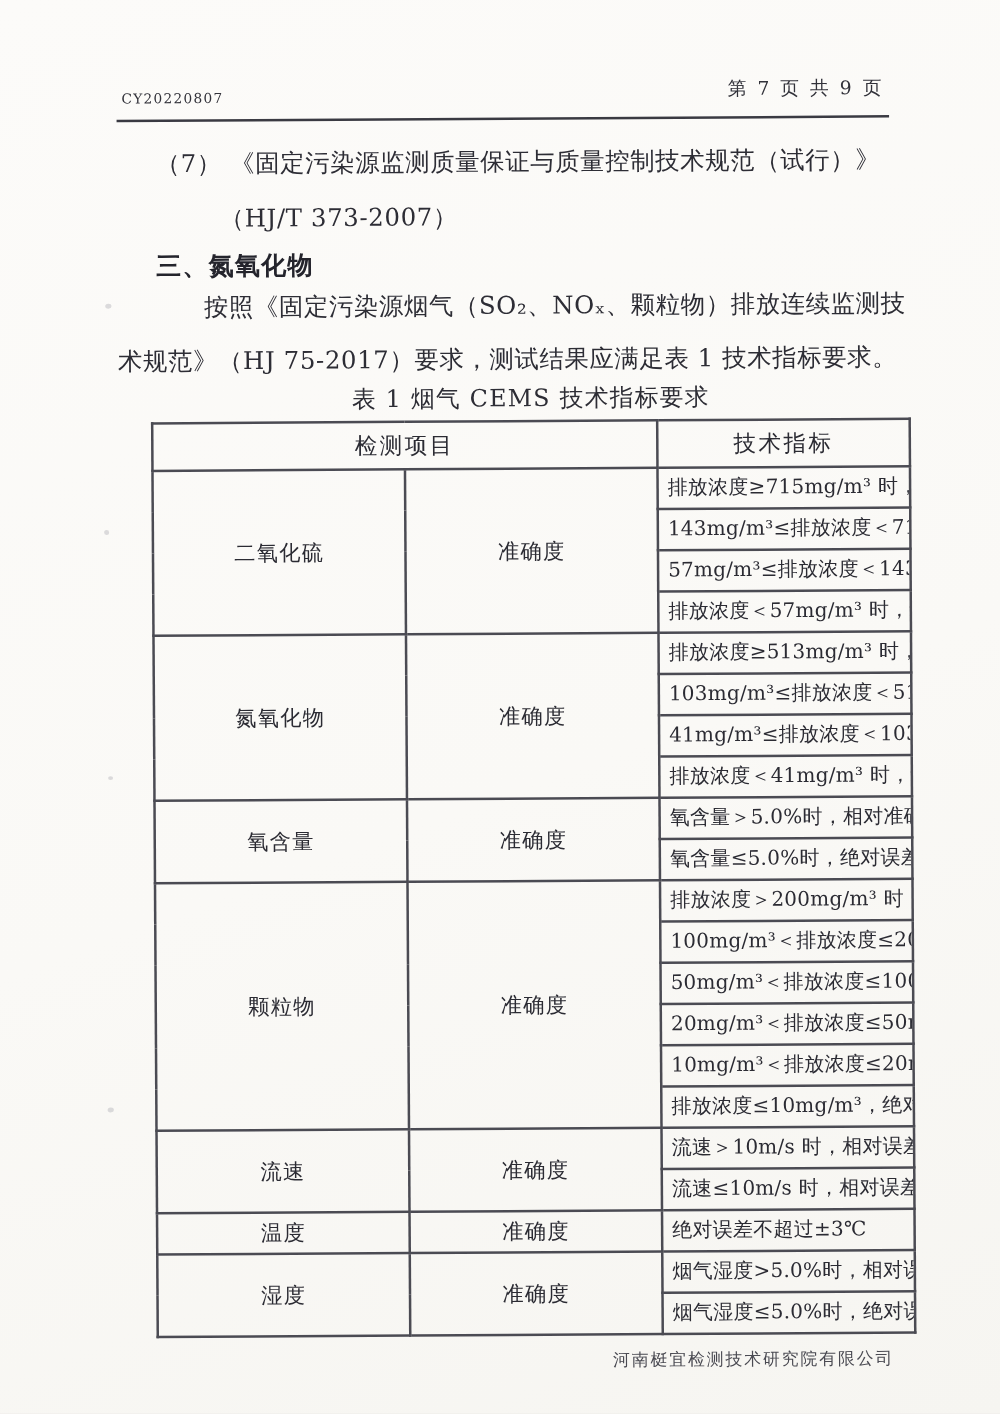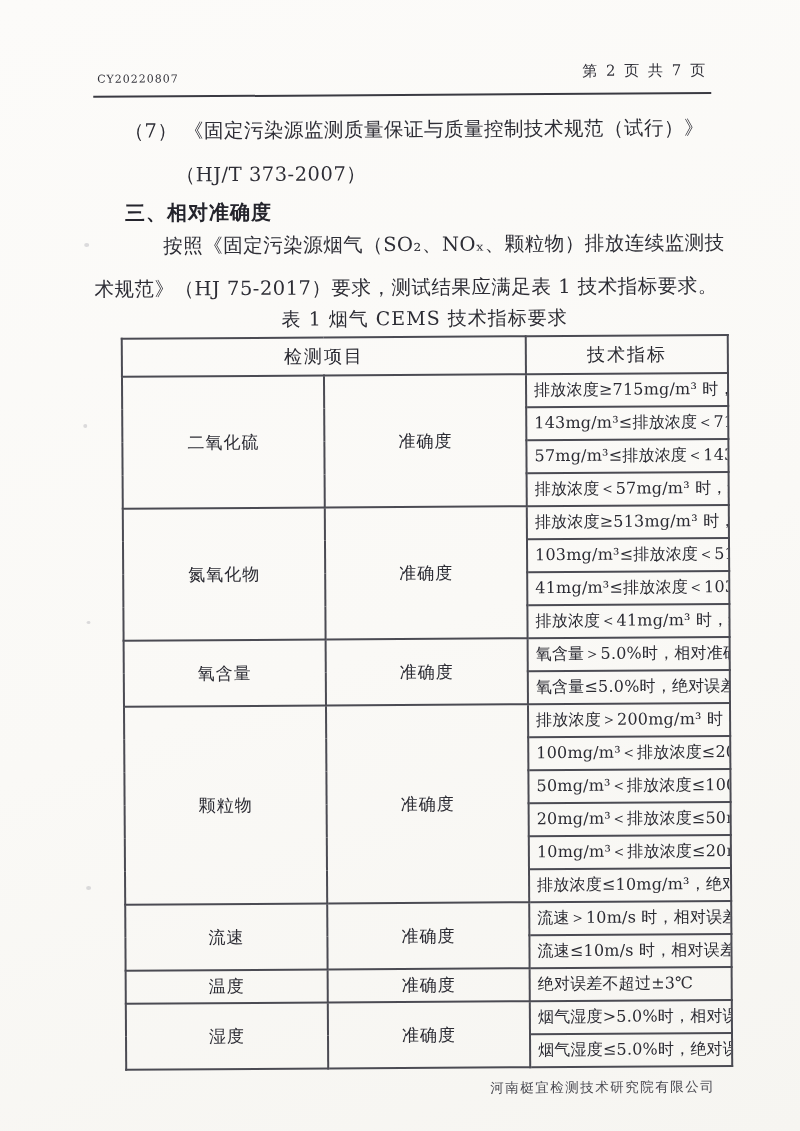--- a/index.html
+++ b/index.html
@@ -48,27 +48,27 @@
   .s3{left:86px;top:619px;width:4px;height:3px;}
   .s4{left:84px;top:884px;width:5px;height:4px;}
 </style>
 </head>
 <body>
 
 <div class="page">
   <div class="tilt">
 
     <div class="doc-no">CY20220807</div>
-    <div class="page-info">第 2 页 共 7 页</div>
+    <div class="page-info">第 7 页 共 9 页</div>
     <div class="rule"></div>
 
     <div class="ref1">（7） 《固定污染源监测质量保证与质量控制技术规范（试行）》</div>
     <div class="ref2">（HJ/T 373-2007）</div>
 
-    <div class="sec-title">三、相对准确度</div>
+    <div class="sec-title">三、氮氧化物</div>
     <div class="para-1">按照《固定污染源烟气（SO₂、NOₓ、颗粒物）排放连续监测技</div>
     <div class="para-2">术规范》（HJ 75-2017）要求，测试结果应满足表 1 技术指标要求。</div>
 
     <div class="caption">表 1 烟气 CEMS 技术指标要求</div>
 
     <table class="cems">
       <tbody>
           <tr>
         <th colspan="2">检测项目</th>
         <th>技术指标</th>

